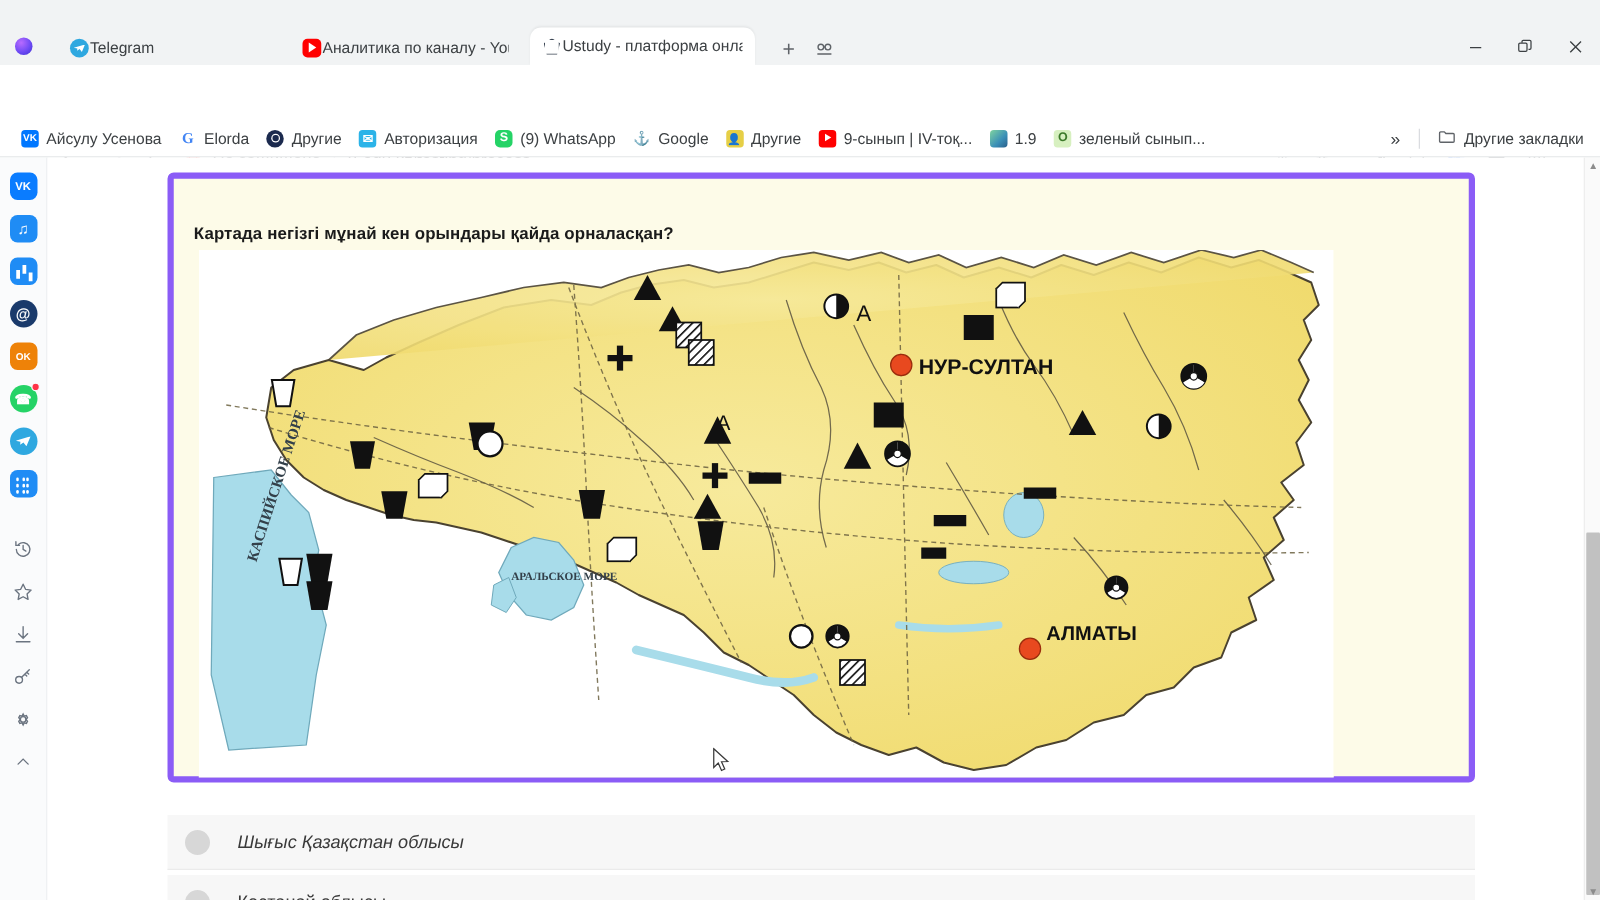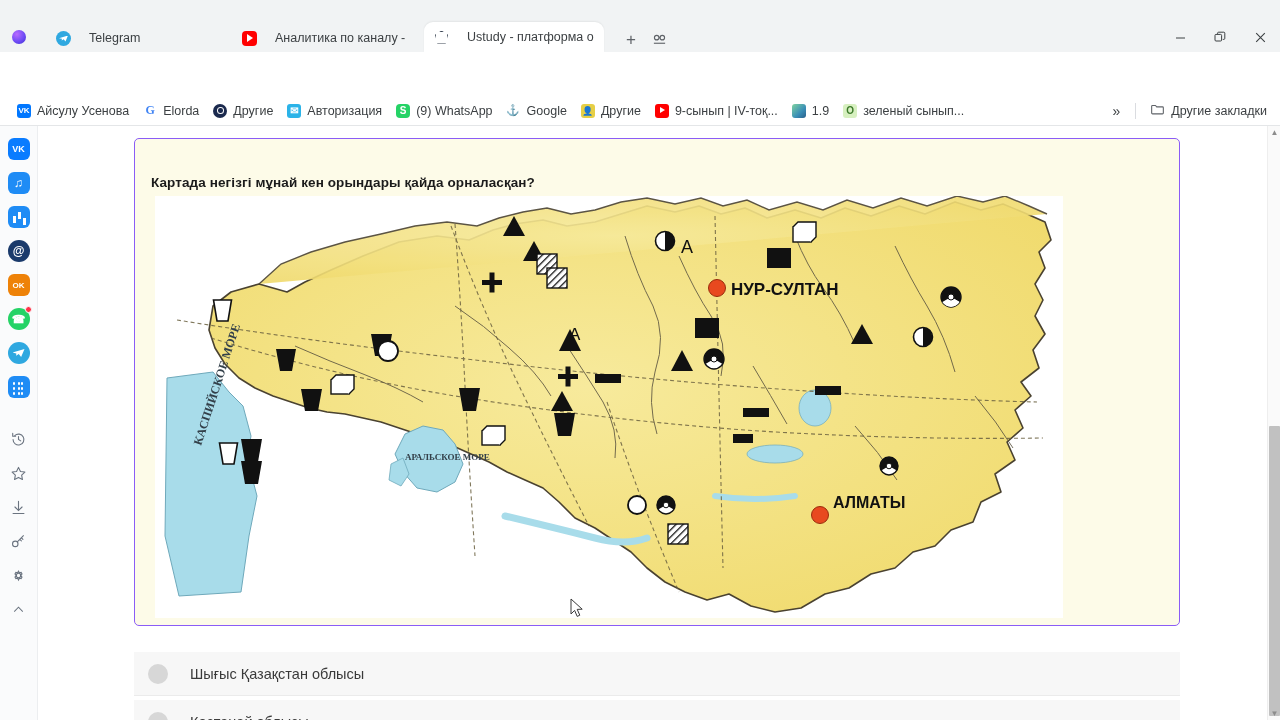--- a/index.html
+++ b/index.html
@@ -14,21 +14,21 @@
   .chrome-tabstrip {
     position:absolute; left:0; top:0; width:1280px; height:52px;
     background:#f1f3f4;
   }
   .tab-left-dot {
     position:absolute; left:12px; top:30px; width:14px; height:14px; border-radius:50%;
     background: radial-gradient(circle at 35% 30%, #b86bff 0%, #6f4bf5 55%, #3c2fd0 100%);
   }
   .tab {
     position:absolute; top:24px; height:28px;
-    display:flex; align-items:center; gap:18px;
+    display:flex; align-items:center; gap:1px;
     padding:0 10px; font-size:12.5px; color:#3c4043;
     white-space:nowrap; overflow:hidden;
   }
   .tab.active {
     background:#ffffff; border-radius:9px 9px 0 0; top:22px; height:30px;
     box-shadow:0 -1px 2px rgba(0,0,0,.06);
   }
   .tab-title { overflow:hidden; text-overflow:clip; }
   .fav { width:15px; height:15px; flex:0 0 15px; position:relative; }
 
@@ -140,21 +140,21 @@
                  clip-path: polygon(0% 45%, 100% 0%, 72% 100%, 52% 62%, 30% 84%, 32% 56%); }
   .vk-list{ background:#1f8cf5; }
   .vk-list::after{ content:""; position:absolute; left:5px; top:6px; width:2.5px; height:2.5px; background:#fff; border-radius:1px;
                    box-shadow:0 5px 0 #fff, 0 10px 0 #fff, 5px 0 0 #fff, 5px 5px 0 #fff, 5px 10px 0 #fff, 8px 0 0 #fff, 8px 5px 0 #fff, 8px 10px 0 #fff; }
   .vkgly { width:22px; height:22px; display:flex; align-items:center; justify-content:center; color:#6b7480; font-size:16px; cursor:pointer; }
 
   
   .page { position:absolute; left:38px; top:126px; width:1230px; height:594px; background:#fff; overflow:hidden; }
   .qcard {
     position:absolute; left:96px; top:12px; width:1046px; height:488px;
-    background:#fdfbe8; border:1px solid #8b5cf6; border-radius:5px;
+    background:#fdfbe8; border:5px solid #8b5cf6; border-radius:5px;
   }
   .qtext {
     position:absolute; left:16px; top:36px; font-size:13.5px; font-weight:bold; color:#1b1b1b;
     letter-spacing:.1px;
   }
   .mapbox {
     position:absolute; left:20px; top:57px; width:908px; height:422px;
     background:#fdfbe8; overflow:hidden;
   }
   .mapsvg { position:absolute; left:0; top:0; }
@@ -592,21 +592,21 @@
               <path d="M734 270 L734 261 A9 9 0 0 1 741.8 274.5 Z"></path>
               <path d="M734 270 L726.2 274.5 A9 9 0 0 1 734 261 Z"></path>
               <circle cx="734" cy="270" r="2.8" fill="#fff" stroke="#111" stroke-width="1"></circle>
             </g>
           </g>
         </svg>
       </div>
     </div>
 
     <div class="opts">
-      <div class="optrow" style="top:26px;">
+      <div class="optrow" style="top:26px;font-style:italic;">
         <span class="radio"></span>
         <span>Шығыс Қазақстан облысы</span>
       </div>
       <div class="optrow" style="top:74px;">
         <span class="radio"></span>
         <span>Қостанай облысы</span>
       </div>
     </div>
 
     <svg class="cursor" viewBox="0 0 14 20">

